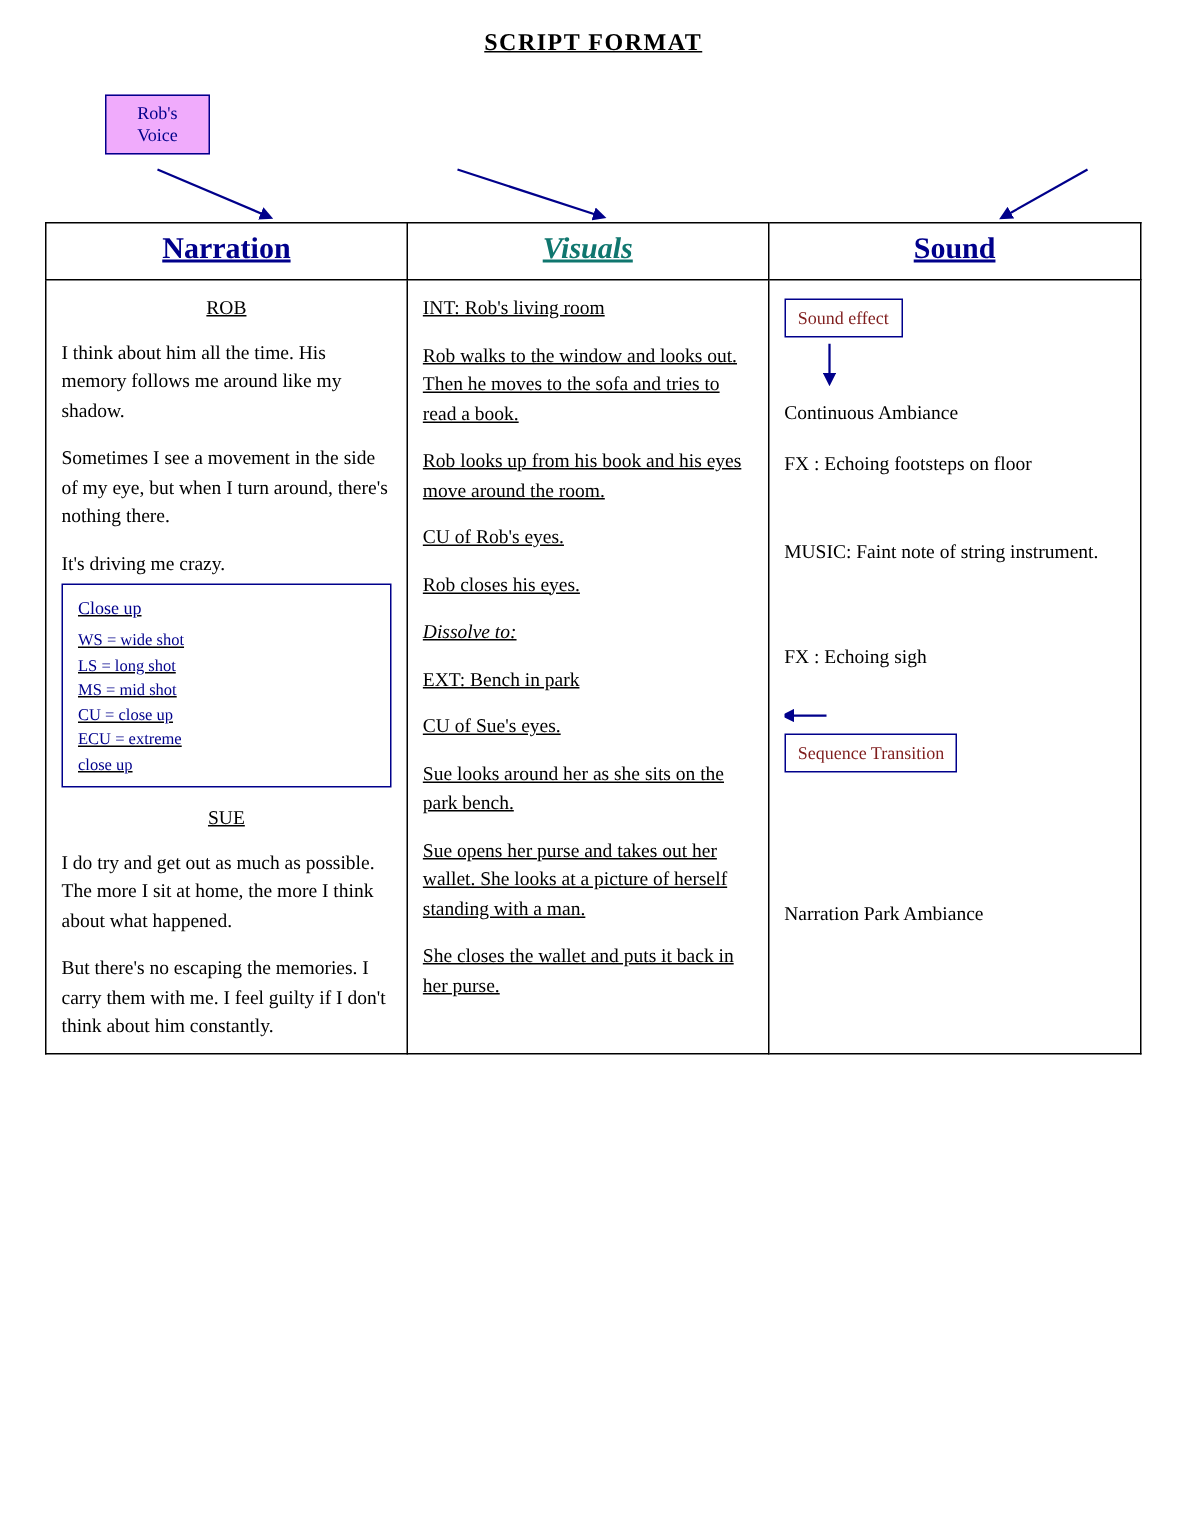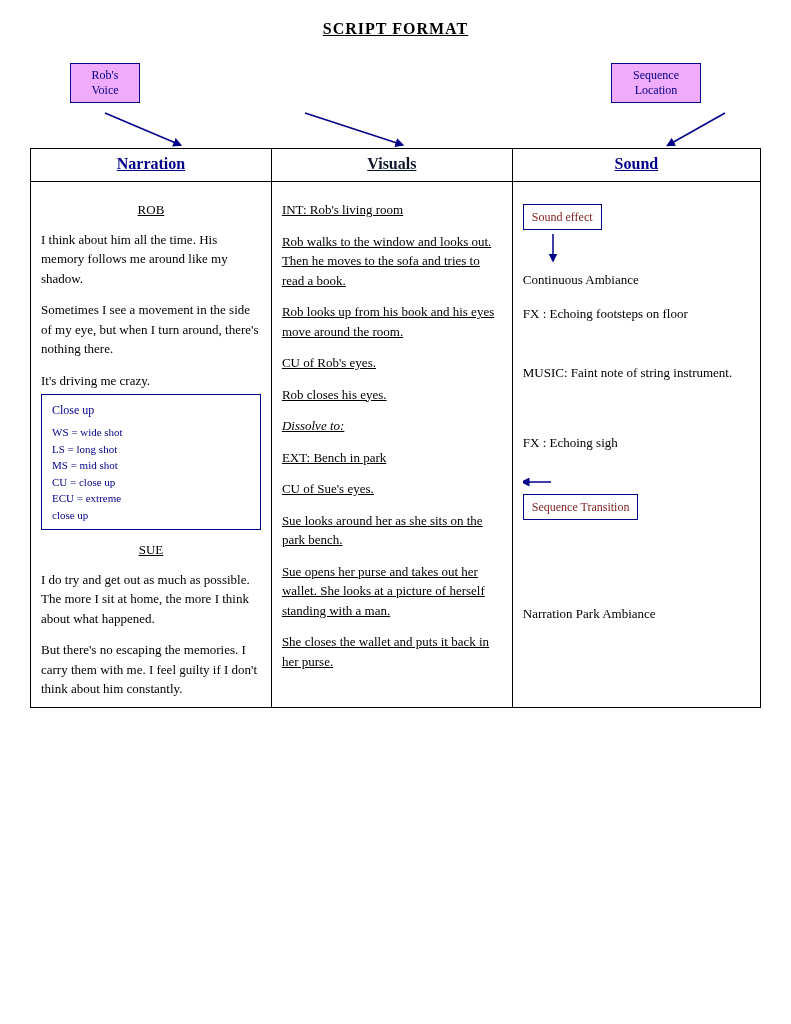--- a/index.html
+++ b/index.html
@@ -38,36 +38,35 @@
       border-collapse: collapse;
       border: 1.5px solid #000;
     }
     .main-table th, .main-table td {
       border: 1.5px solid #000;
       vertical-align: top;
       padding: 8px 10px;
     }
     .main-table th {
       text-align: center;
-      font-size: 16px;
+      font-size: 20px;
       font-weight: bold;
       text-decoration: underline;
       color: #000;
       padding: 6px 10px 8px 10px;
       background: #fff;
     }
     .col-narration { width: 33%; }
     .col-visuals { width: 33%; text-decoration: underline; }
     .col-sound { width: 34%; }
 
     .cell-content {
       font-size: 13px;
       line-height: 1.5;
       color: #000;
-      margin-top: 10px;
     }
     .cell-content p {
       margin-bottom: 12px;
     }
     .cell-content p:last-child {
       margin-bottom: 0;
     }
     .speaker-name {
       text-align: center;
       text-decoration: underline;
@@ -104,45 +103,42 @@
       position: relative;
       width: 100%;
       height: 90px;
       margin-bottom: 0;
     }
 
     th.col-narration {
       color: #00008B;
     }
     th.col-visuals {
-      color: #0f172a;
+      color: #0f766e;
+      font-style: italic;
     }
     th.col-sound {
       color: #00008B;
     }
   </style>
 </head>
 <body>
 
 <div>
   <div class="page-title">Script Format</div>
 </div>
 
 <div class="top-section">
 
   <div class="annotation-box" style="left: 40px; top: 5px; width: 70px;">
     <span style="white-space: pre;">Rob's
 Voice</span>
   </div>
 
 
-  <div class="annotation-box" style="right: 60px; top: 5px; width: 90px;">
-    <span style="white-space: pre;">Sequence
-Location</span>
-  </div>
 
   <svg style="position:absolute; left:0; top:0; width:100%; height:100%; overflow:visible; pointer-events:none;">
 
     <defs>
       <marker id="arrowhead1" markerWidth="6" markerHeight="6" refX="3" refY="3" orient="auto">
         <path d="M0,0 L0,6 L6,3 z" fill="#00008B"></path>
       </marker>
       <marker id="arrowhead2" markerWidth="6" markerHeight="6" refX="3" refY="3" orient="auto">
         <path d="M0,0 L0,6 L6,3 z" fill="#00008B"></path>
       </marker>
@@ -179,21 +175,21 @@
   <tbody>
     <tr>
 
       <td class="col-narration">
         <div class="cell-content">
           <div class="speaker-name">ROB</div>
           <p>I think about him all the time. His memory follows me around like my shadow.</p>
           <p>Sometimes I see a movement in the side of my eye, but when I turn around, there's nothing there.</p>
           <p style="margin-bottom: 4px;">It's driving me crazy.</p>
 
-          <div style="position:relative; margin-bottom: 8px;">
+          <div style="position:relative; margin-bottom: 8px; text-decoration: underline;">
             <div class="inline-box-block">
               <div style="color:#00008B; font-size:12px; font-weight:normal; margin-bottom:4px;">Close up</div>
               <div style="font-size:11px; color:#00008B; line-height:1.5;">
                 <div>WS = wide shot</div>
                 <div>LS = long shot</div>
                 <div>MS = mid shot</div>
                 <div>CU = close up</div>
                 <div>ECU = extreme</div>
                 <div>close up</div>
               </div>

